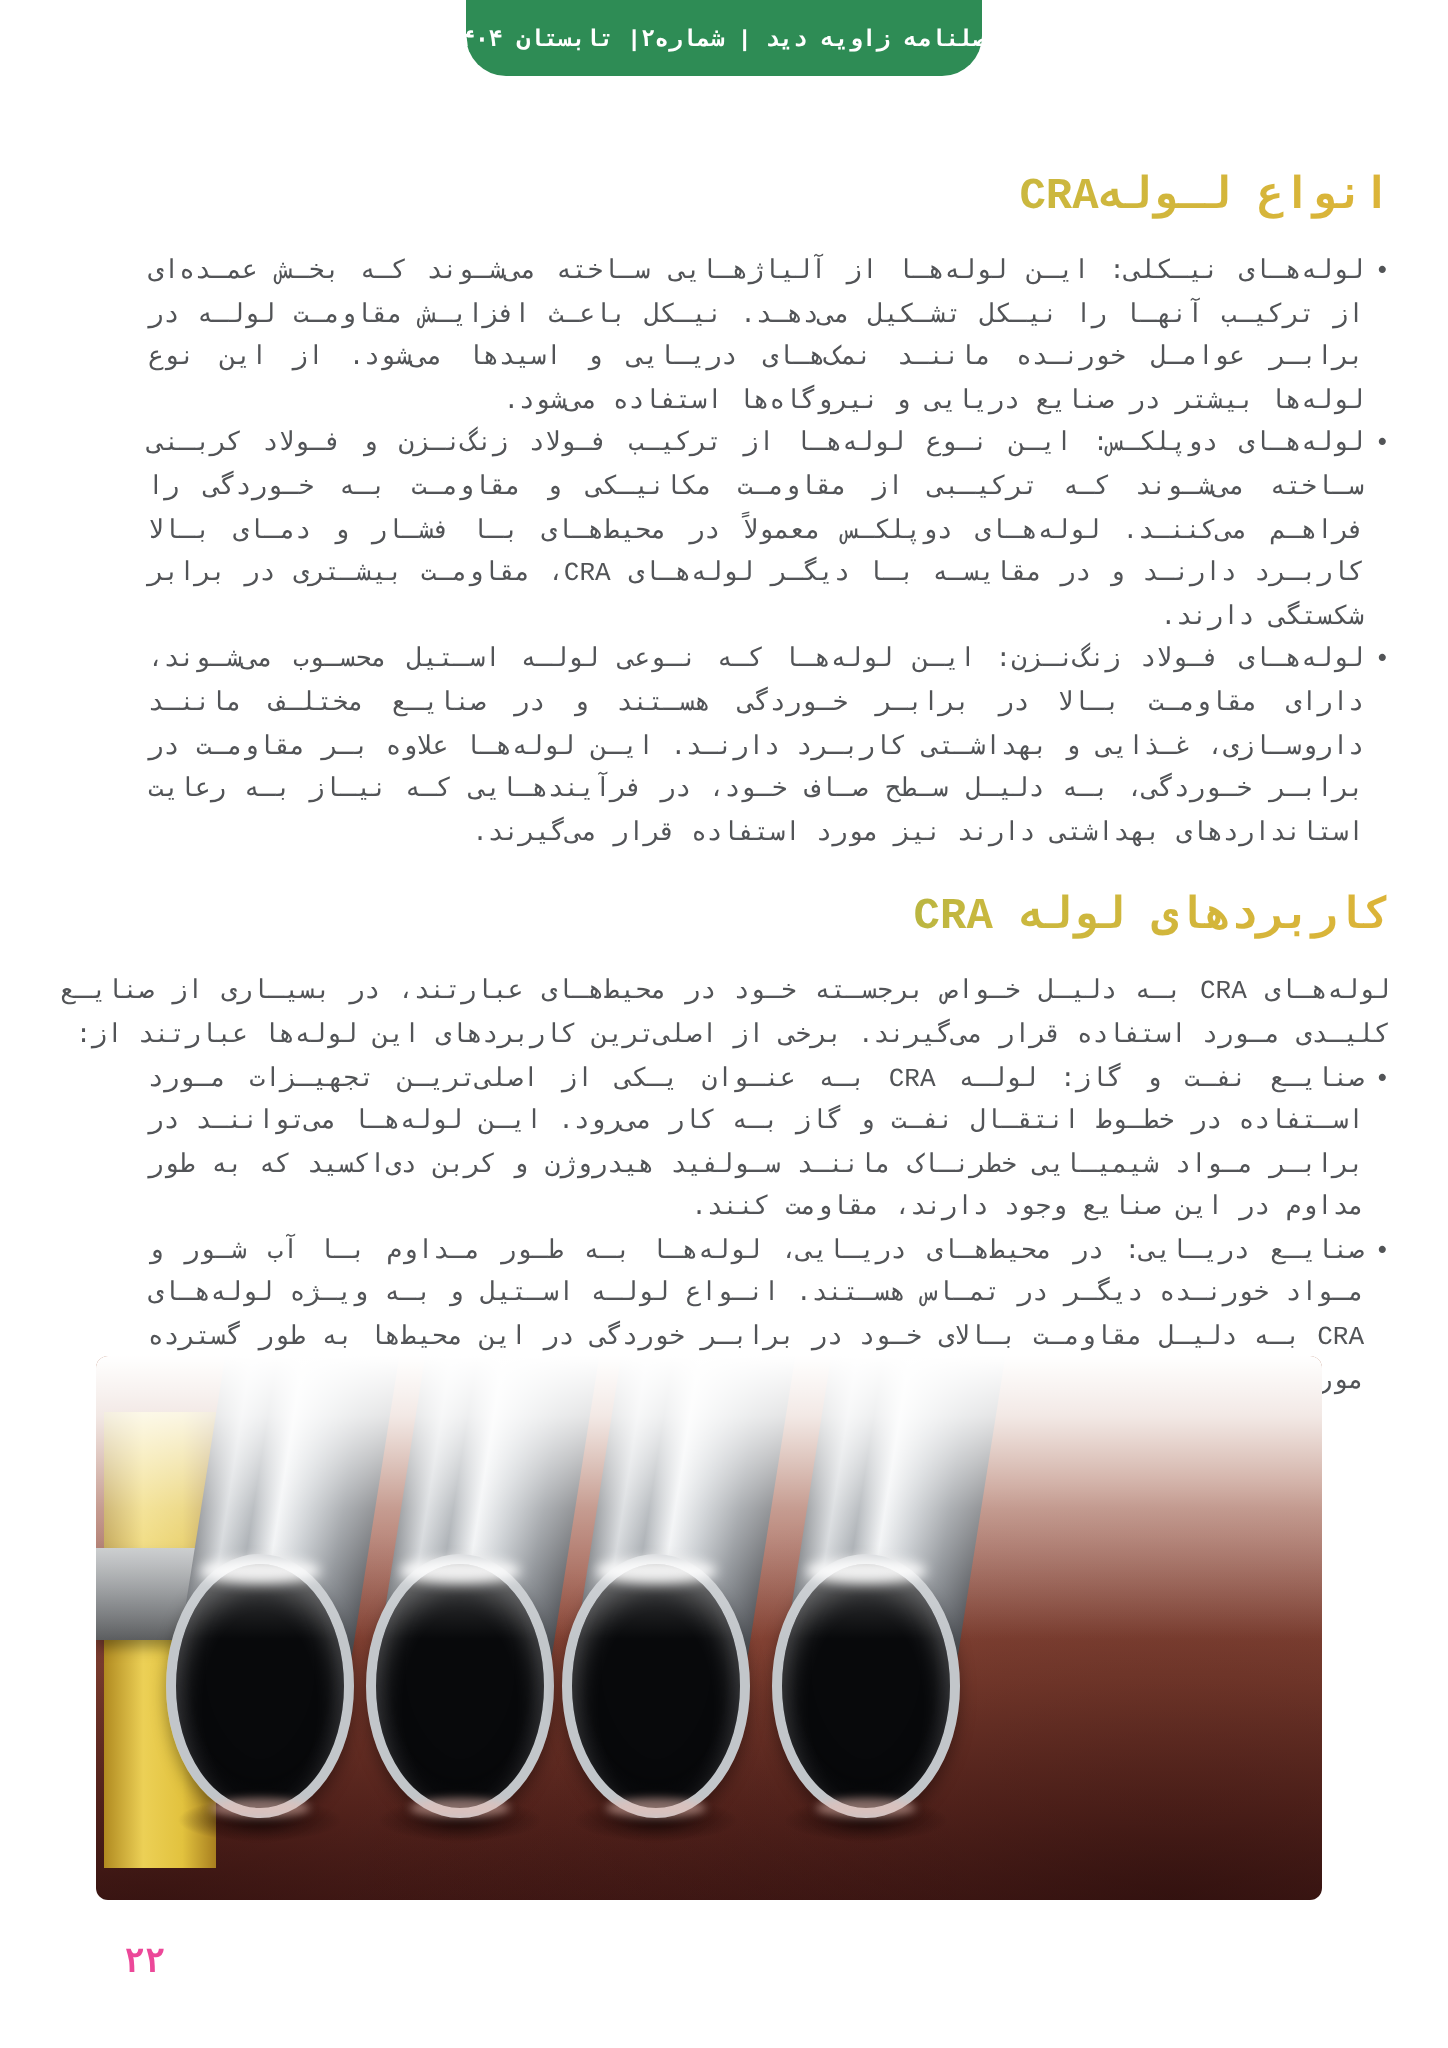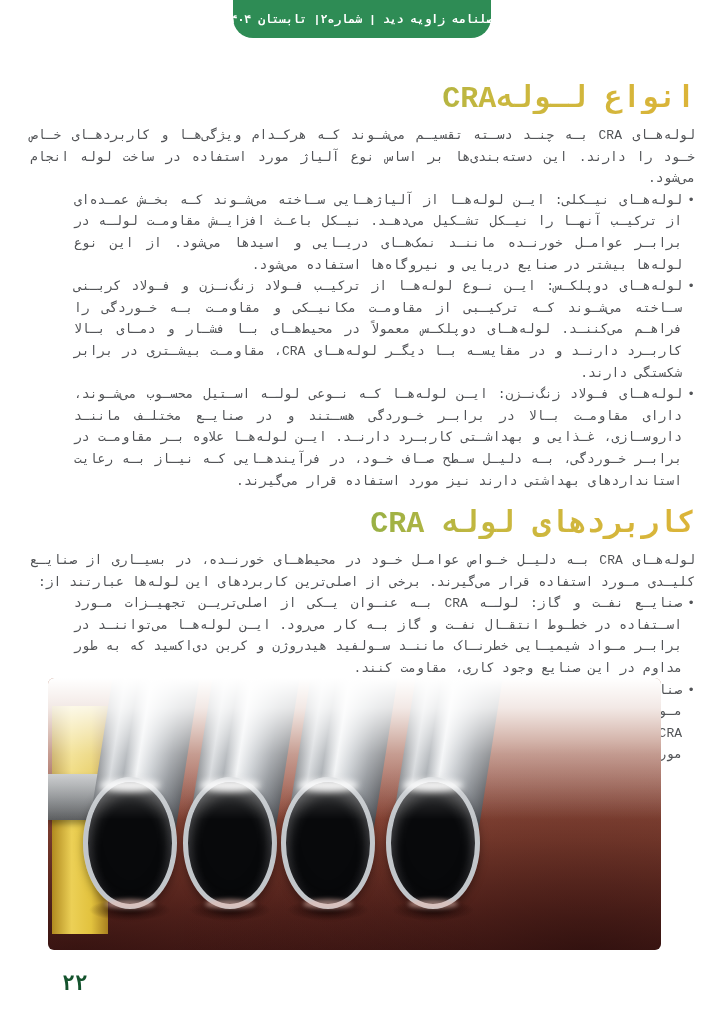--- a/index.html
+++ b/index.html
@@ -27,21 +27,21 @@
 
   
   .article{
     position:absolute;top:84px;right:29px;left:30px;
     color:#525457;
     font-size:13px;line-height:21.6px;
     text-align:justify;
   }
   h2.sec-title{
     margin:0 0 11px 0;
-    font-size:30px;line-height:30px;font-weight:bold;
+    font-size:22px;line-height:30px;font-weight:bold;
     text-align:right;
     color:#2f9e58;
   }
   h2.sec-title.second{margin-top:17px;}
   @supports ((-webkit-background-clip:text) or (background-clip:text)){
     h2.sec-title{
       background:linear-gradient(to left,#dcb438 0%,#c9b83f 30%,#6faa4b 65%,#2f9e58 100%);
       -webkit-background-clip:text;background-clip:text;
       -webkit-text-fill-color:transparent;color:transparent;
     }
@@ -112,46 +112,45 @@
       rgba(255,255,255,1) 0%,
       rgba(255,255,255,.85) 11%,
       rgba(255,255,255,.4) 28%,
       rgba(255,255,255,0) 52%);
     pointer-events:none;
   }
 
   
   .page-number{
     position:absolute;left:62px;top:971px;
-    font-size:21px;font-weight:bold;color:#14532d;
+    font-size:17px;font-weight:bold;color:#ec4899;
   }
 </style>
 </head>
 <body>
 
 <div class="page">
 
   <div class="header-pill">
     <span>فصلنامه زاویه دید | شماره۲| تابستان ۱۴۰۴</span>
   </div>
 
   <div class="article">
 
     <h2 class="sec-title">انواع لـولهCRA</h2>
-    <p class="intro">لوله‌هـای CRA بـه چنـد دسـته تقسیـم می‌شـوند کـه هرکـدام ویژگی‌هـا و کاربردهـای خـاص خـود را دارند. این دسته‌بندی‌ها بر اساس نوع آلیاژ مورد استفاده در ساخت لوله انجام می‌شود.</p>
     <ul class="blist">
       <li>لوله‌هـای نیـکلی: ایـن لوله‌هـا از آلیاژهـایی سـاخته می‌شـوند کـه بخـش عمـده‌ای از ترکیـب آنهـا را نیـکل تشـکیل می‌دهـد. نیـکل باعـث افزایـش مقاومـت لولـه در برابـر عوامـل خورنـده ماننـد نمک‌هـای دریـایی و اسیدها می‌شود. از این نوع لوله‌ها بیشتر در صنایع دریایی و نیروگاه‌ها استفاده می‌شود.</li>
       <li>لوله‌هـای دوپلکـس: ایـن نـوع لوله‌هـا از ترکیـب فـولاد زنگ‌نـزن و فـولاد کربـنی سـاخته می‌شـوند کـه ترکیـبی از مقاومـت مکانیـکی و مقاومـت بـه خـوردگی را فراهـم می‌کننـد. لوله‌هـای دوپلکـس معمولاً در محیط‌هـای بـا فشـار و دمـای بـالا کاربـرد دارنـد و در مقایسـه بـا دیگـر لوله‌هـای CRA، مقاومـت بیشـتری در برابر شکستگی دارند.</li>
       <li>لوله‌هـای فـولاد زنگ‌نـزن: ایـن لوله‌هـا کـه نـوعی لولـه اسـتیل محسـوب می‌شـوند، دارای مقاومـت بـالا در برابـر خـوردگی هسـتند و در صنایـع مختلـف ماننـد داروسـازی، غـذایی و بهداشـتی کاربـرد دارنـد. ایـن لوله‌هـا علاوه بـر مقاومـت در برابـر خـوردگی، بـه دلیـل سـطح صـاف خـود، در فرآیندهـایی کـه نیـاز بـه رعایت استانداردهای بهداشتی دارند نیز مورد استفاده قرار می‌گیرند.</li>
     </ul>
 
     <h2 class="sec-title second">کاربردهای لوله CRA</h2>
-    <p class="intro">لوله‌هـای CRA بـه دلیـل خـواص عوامـل خـود در محیط‌هـای خورنـده، در بسیـاری از صنایـع کلیـدی مـورد استفاده قرار می‌گیرند. برخی از اصلی‌ترین کاربردهای این لوله‌ها عبارتند از:</p>
+    <p class="intro">لوله‌هـای CRA بـه دلیـل خـواص برجسـته خـود در محیط‌هـای عبارتند، در بسیـاری از صنایـع کلیـدی مـورد استفاده قرار می‌گیرند. برخی از اصلی‌ترین کاربردهای این لوله‌ها عبارتند از:</p>
     <ul class="blist">
-      <li>صنایـع نفـت و گاز: لولـه CRA بـه عنـوان یـکی از اصلی‌تریـن تجهیـزات مـورد اسـتفاده در خطـوط انتقـال نفـت و گاز بـه کار می‌رود. ایـن لوله‌هـا می‌تواننـد در برابـر مـواد شیمیـایی خطرنـاک ماننـد سـولفید هیدروژن و کربن دی‌اکسید که به طور مداوم در این صنایع وجود کاری، مقاومت کنند.</li>
+      <li>صنایـع نفـت و گاز: لولـه CRA بـه عنـوان یـکی از اصلی‌تریـن تجهیـزات مـورد اسـتفاده در خطـوط انتقـال نفـت و گاز بـه کار می‌رود. ایـن لوله‌هـا می‌تواننـد در برابـر مـواد شیمیـایی خطرنـاک ماننـد سـولفید هیدروژن و کربن دی‌اکسید که به طور مداوم در این صنایع وجود دارند، مقاومت کنند.</li>
       <li>صنایـع دریـایی: در محیط‌هـای دریـایی، لوله‌هـا بـه طـور مـداوم بـا آب شـور و مـواد خورنـده دیگـر در تمـاس هسـتند. انـواع لولـه اسـتیل و بـه ویـژه لوله‌هـای CRA بـه دلیـل مقاومـت بـالای خـود در برابـر خوردگی در این محیط‌ها به طور گسترده مورد استفاده قرار می‌گیرند.</li>
     </ul>
 
   </div>
 
   <div class="photo">
     <div class="yellow-post"></div>
     <div class="post-clamp"></div>
 
     <div class="pipe pipe-1">

